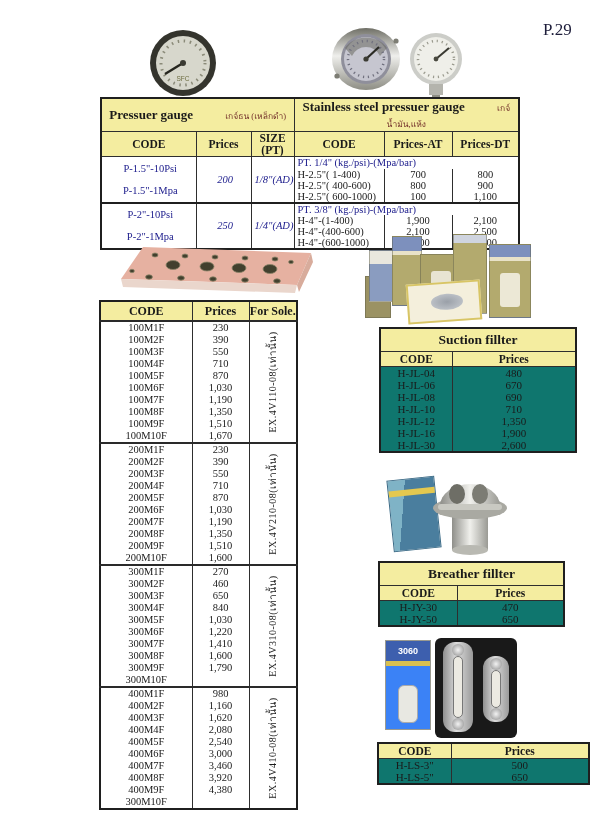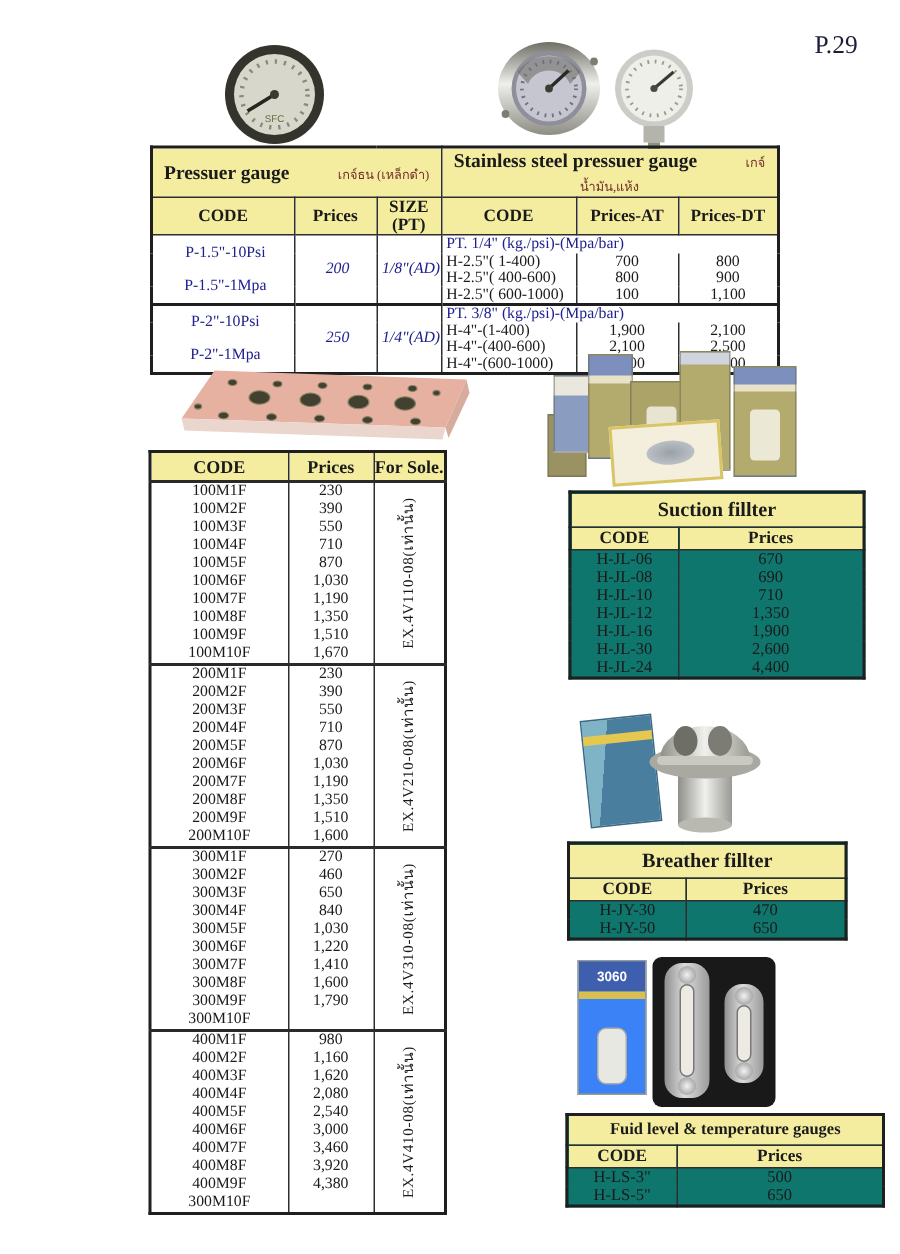--- a/index.html
+++ b/index.html
@@ -476,20 +476,24 @@
         <tr class="title">
       <td colspan="2">Suction fillter</td>
     </tr>
     <tr>
       <th>CODE</th>
       <th>Prices</th>
     </tr>
     </tbody>
       <tbody>
         <tr>
+          <td>H-JL-04</td>
+          <td>480</td>
+        </tr>
+        <tr>
           <td>H-JL-06</td>
           <td>670</td>
         </tr>
         <tr>
           <td>H-JL-08</td>
           <td>690</td>
         </tr>
         <tr>
           <td>H-JL-10</td>
           <td>710</td>
@@ -498,24 +502,20 @@
           <td>H-JL-12</td>
           <td>1,350</td>
         </tr>
         <tr>
           <td>H-JL-16</td>
           <td>1,900</td>
         </tr>
         <tr>
           <td>H-JL-30</td>
           <td>2,600</td>
-        </tr>
-        <tr>
-          <td>H-JL-24</td>
-          <td>4,400</td>
         </tr>
       </tbody>
   </table>
 
   <div class="ph img-breather">
     <div class="bre-box"></div>
     <svg style="position:absolute; left:42px; top:4px;" width="80" height="92">
       <defs>
         <linearGradient id="sil" x1="0" y1="0" x2="1" y2="0">
           <stop offset="0" stop-color="#8f8f8a"></stop>
@@ -578,23 +578,20 @@
       </div>
     </div>
   </div>
 
   <table class="side-table fluid">
     <colgroup>
         <col class="c1">
         <col class="c2">
       </colgroup>
     <tbody>
-        <tr class="title">
-      <td colspan="2">Fuid level &amp; temperature gauges</td>
-    </tr>
     <tr>
       <th>CODE</th>
       <th>Prices</th>
     </tr>
     </tbody>
       <tbody>
         <tr>
           <td>H-LS-3"</td>
           <td>500</td>
         </tr>

